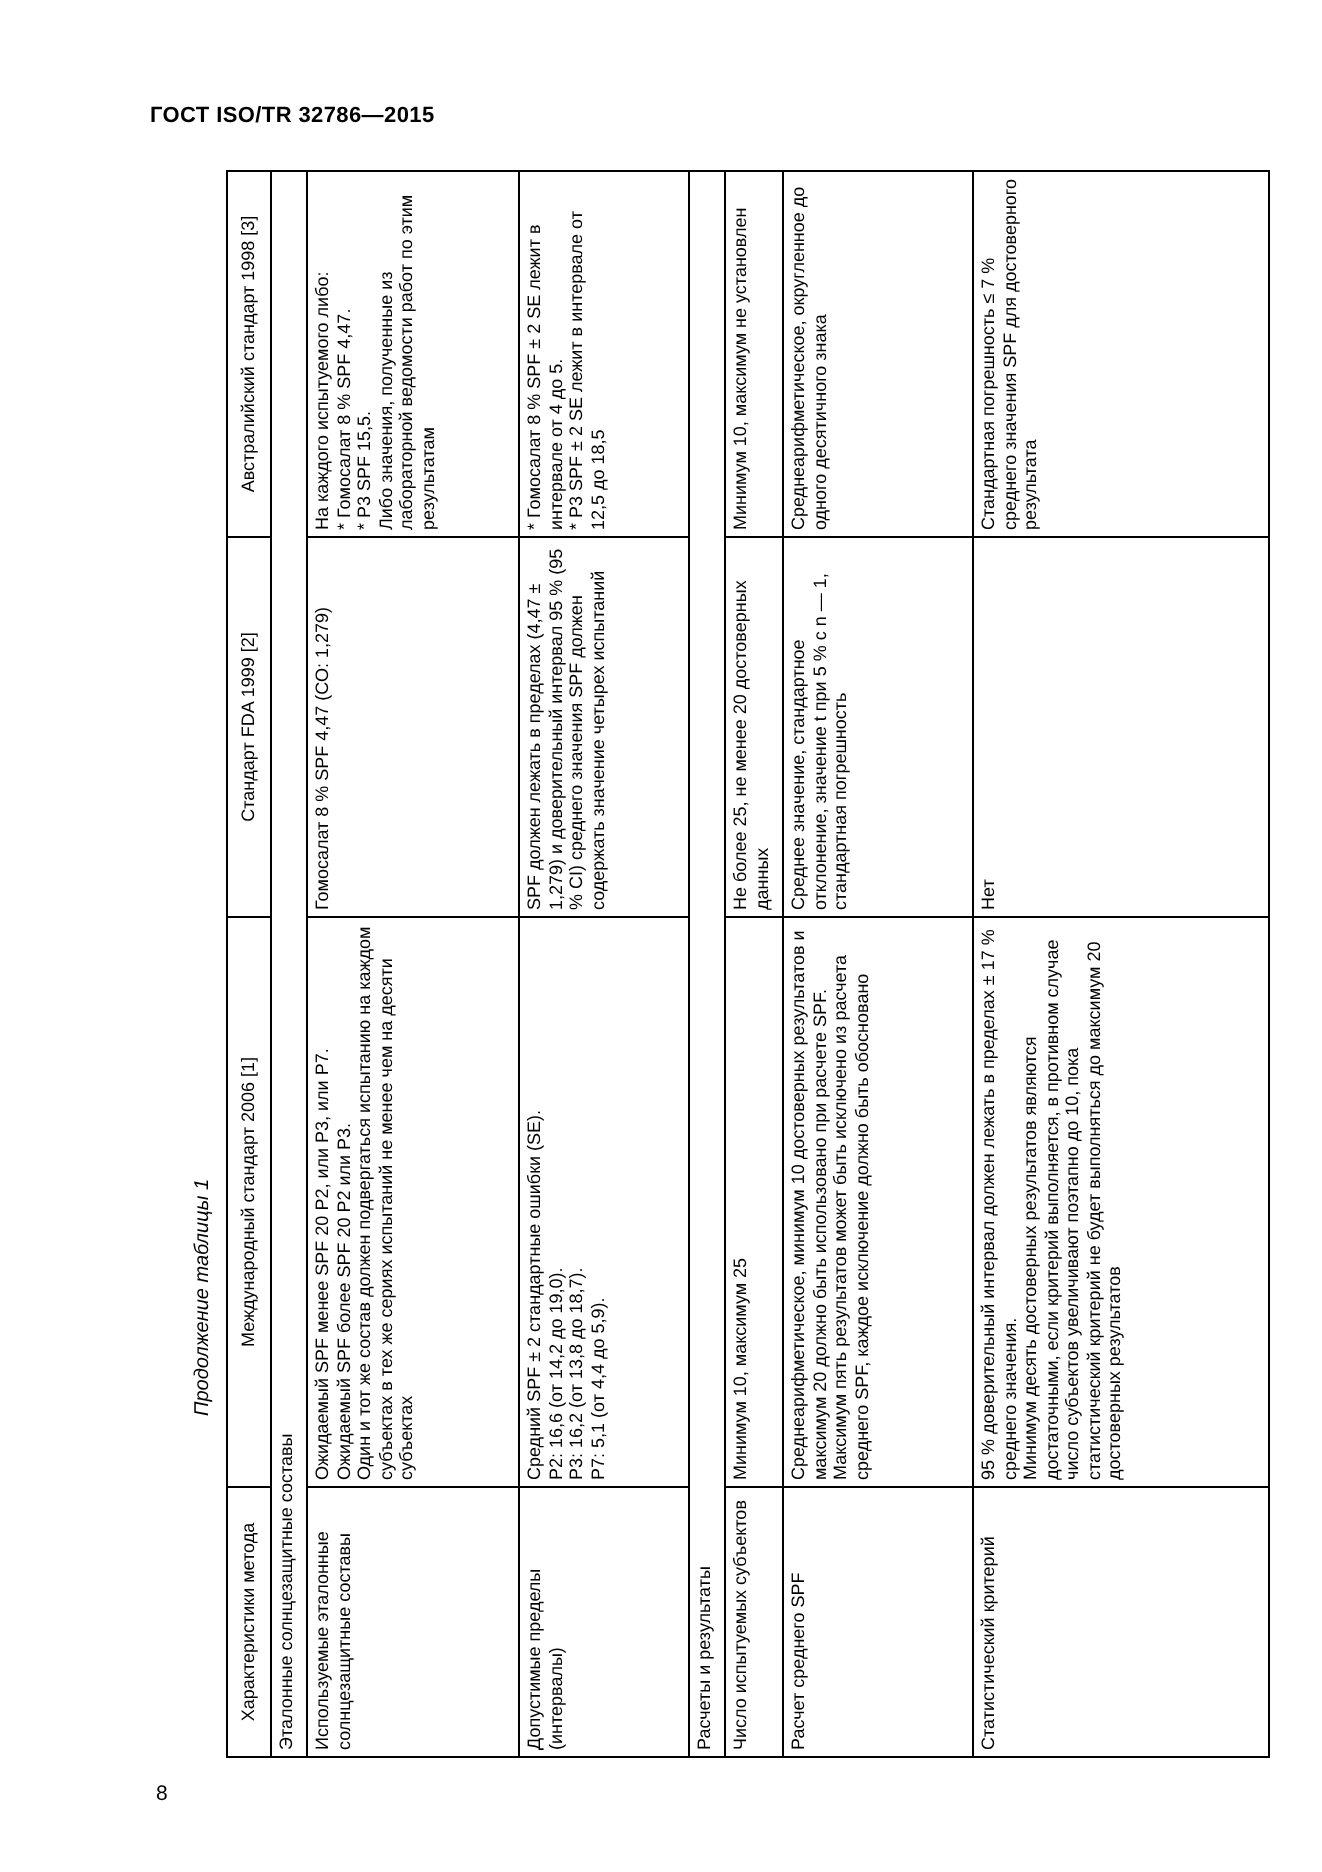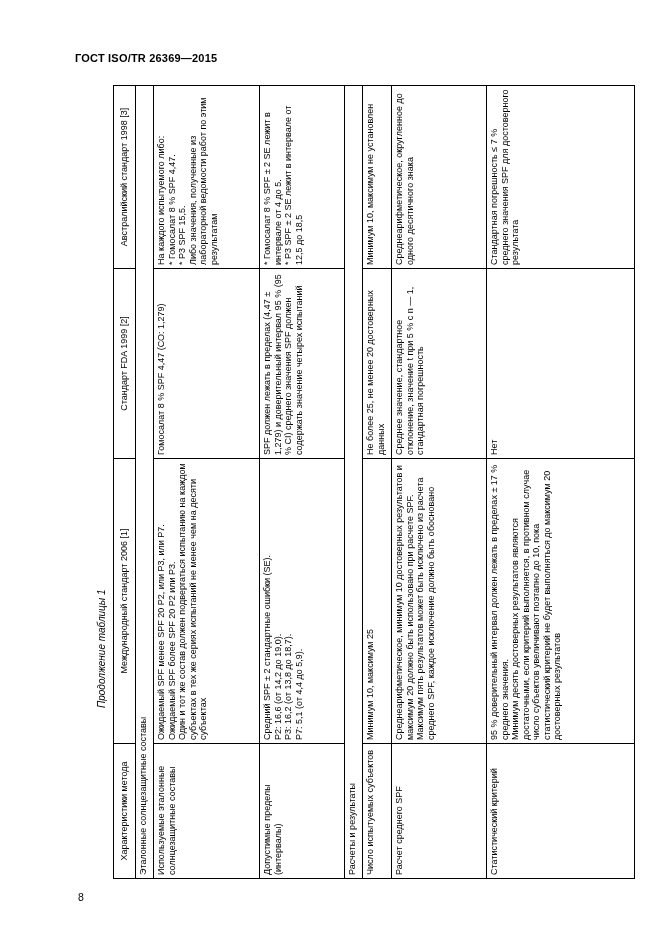--- a/index.html
+++ b/index.html
@@ -56,21 +56,21 @@
   tr.h-sect   { height: 18px; }
   tr.h-row0   { height: 106px; }
   tr.h-row1   { height: 85px; }
   tr.h-row2   { height: 29px; }
   tr.h-row3   { height: 95px; }
   tr.h-row4   { height: 148px; }
 </style>
 </head>
 <body>
 
-<div class="doc-header">ГОСТ ISO/TR 26369—2015</div>
+<div class="doc-header">ГОСТ ISO/TR 32786—2015</div>
 
 <div class="table-caption">Продолжение таблицы 1</div>
 
 <div class="table-rot">
   <table class="std">
     <colgroup>
       <col style="width:135px">
       <col style="width:285px">
       <col style="width:190px">
       <col style="width:183px">

